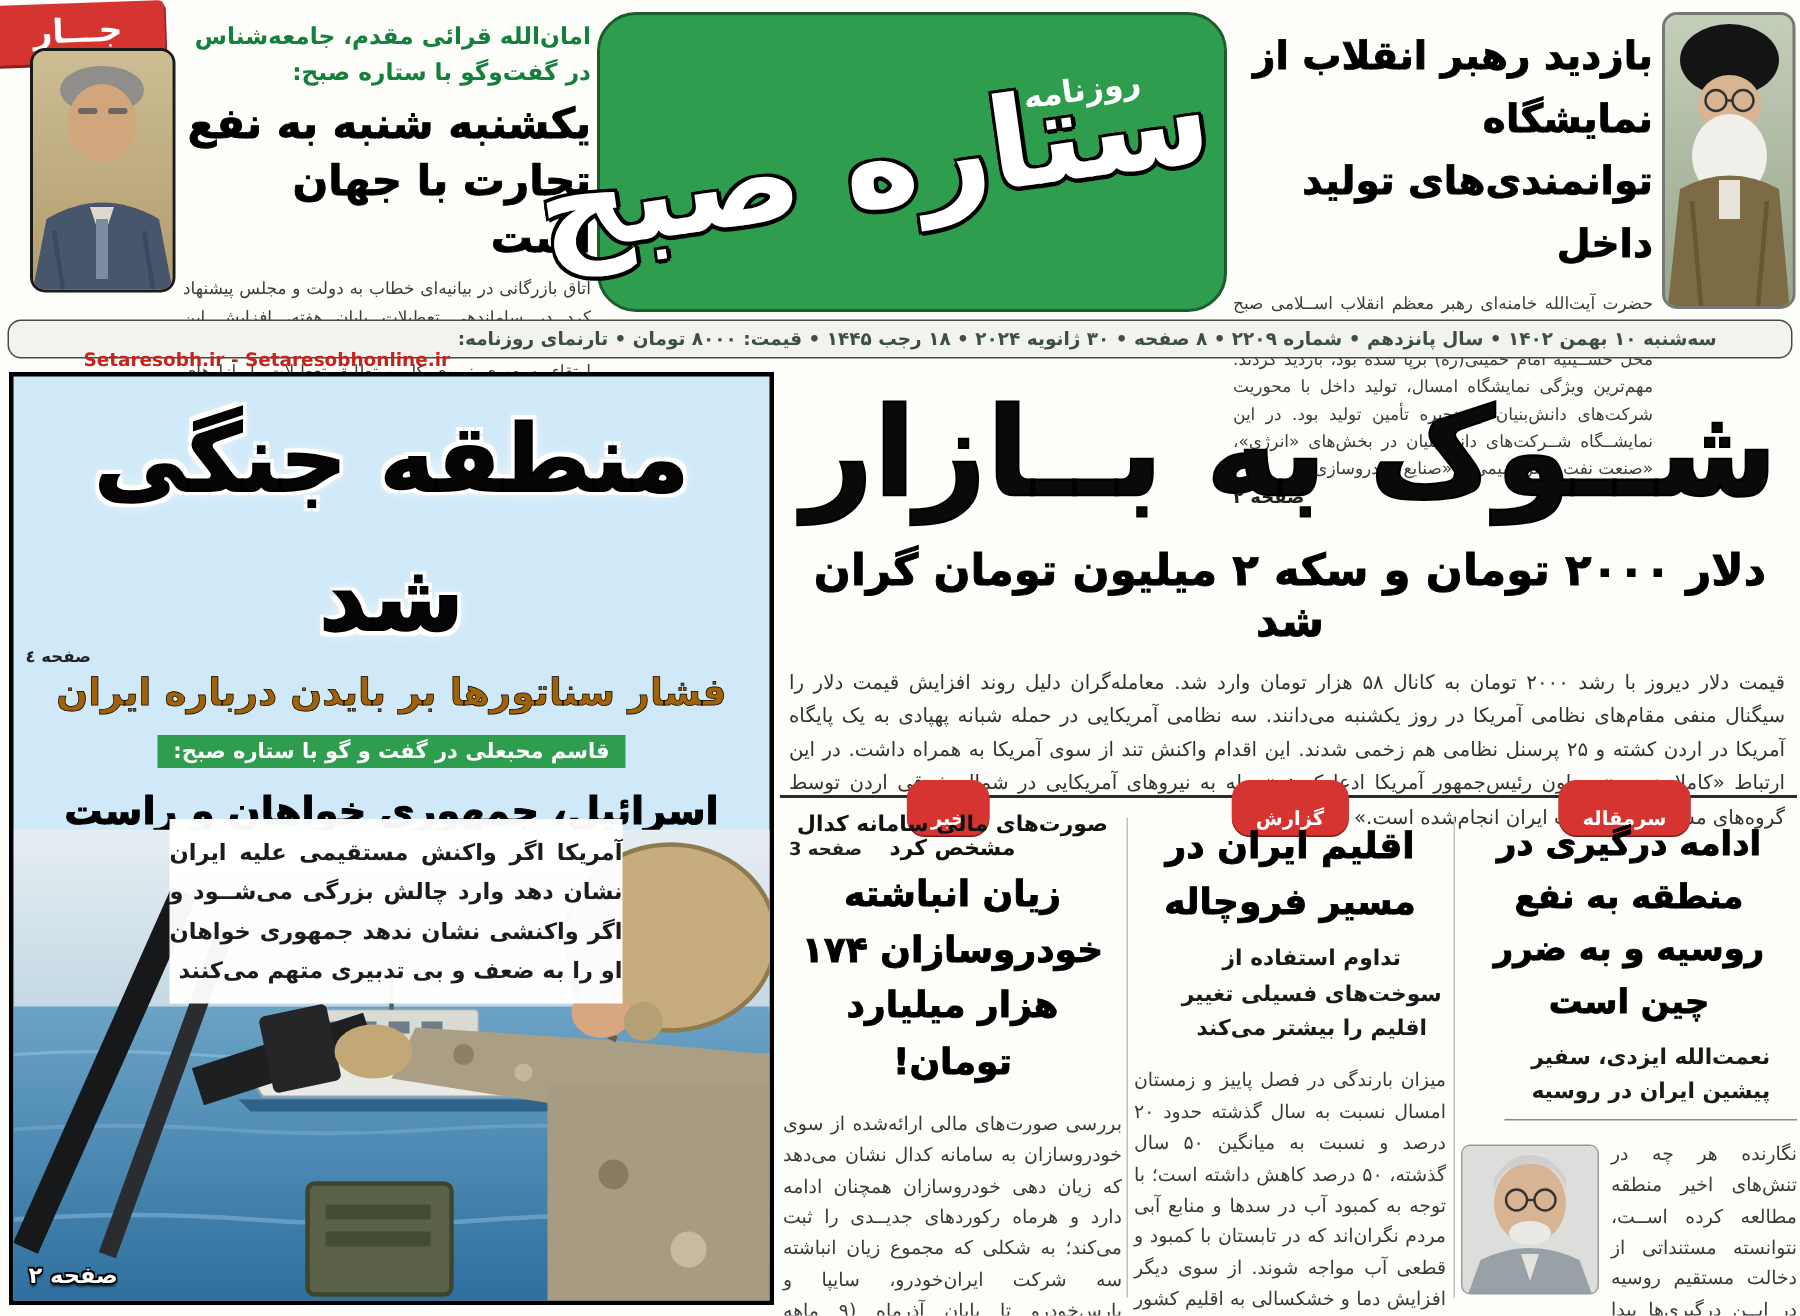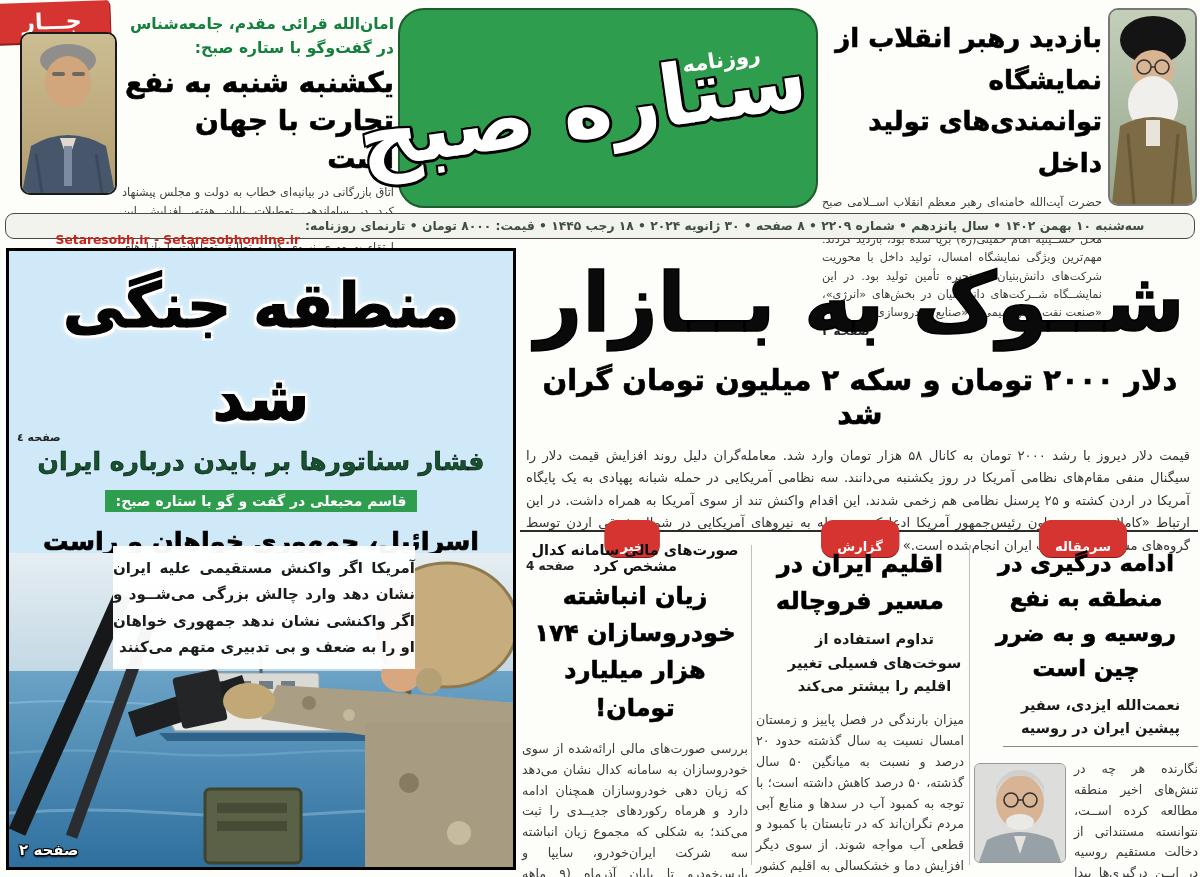--- a/index.html
+++ b/index.html
@@ -38,21 +38,21 @@
   .datebar { position:absolute; left:5px; top:213px; width:1190px; height:26px; background:#f3f3ee;
     border:1px solid #4a4a44; border-radius:9px; display:flex; align-items:center; justify-content:center;
     font-size:12.3px; color:#3d4f42; font-weight:bold; gap:5px; }
   .datebar .links { color:#c6231d; direction:ltr;margin-top:28px; }
 
   
   .feature { position:absolute; left:6px; top:248px; width:510px; height:622px; background:#cfe9f8; border:3px solid #000000; overflow:hidden; }
   .feature .bighead { margin-top:8px; text-align:center; font-size:62px; font-weight:900; color:#050505; line-height:1.5;
     -webkit-text-stroke:1.2px #000;
     text-shadow:0 0 6px #fff, 0 0 12px #fff, 3px 3px 0 #fff, -3px -3px 0 #fff, 3px -3px 0 #fff, -3px 3px 0 #fff; }
-  .feature .subhead { margin-top:2px; text-align:center; font-size:25px; font-weight:900; color:#14532d; -webkit-text-stroke:.5px #000; }
+  .feature .subhead { margin-top:2px; text-align:center; font-size:25px; font-weight:900; color:#a16207; -webkit-text-stroke:.5px #000; }
   .feature .sidepage { position:absolute; left:8px; top:180px; font-size:11px; font-weight:bold; color:#222; }
   .feature .kicker { margin:14px auto 0; width:312px; background:#2f9d4e; color:#fff; text-align:center;
     font-size:14px; font-weight:bold; padding:3px 6px; }
   .feature .subhead2 { margin-top:10px; text-align:center; font-size:25.5px; font-weight:900; color:#000; line-height:1.55; -webkit-text-stroke:.7px #000; padding:0 14px; }
   .feature .quote { position:absolute; left:104px; top:295px; width:302px; background:rgba(255,255,255,.96);
     font-size:15px; font-weight:bold; color:#1c1c1c; text-align:justify; line-height:1.75; padding:9px 0; z-index:3; }
   .photo-scene { position:absolute; left:0; top:302px; width:506px; height:316px; z-index:1; }
   .photo-pagelabel { position:absolute; left:10px; bottom:8px; z-index:4; color:#fff; font-size:15px; font-weight:900;
     text-shadow:1px 1px 0 #000, -1px -1px 0 #000, 1px -1px 0 #000, -1px 1px 0 #000, 0 2px 2px #000; }
 
@@ -218,21 +218,21 @@
         <circle cx="420" cy="128" r="13" fill="#b5a075"></circle>
       </g>
     </svg>
     <div class="photo-pagelabel">صفحه ۲</div>
   </div>
 
   <div class="lead">
     <div class="bighead">شــوک به بــازار</div>
     <div class="subhead">دلار ۲۰۰۰ تومان و سکه ۲ میلیون تومان گران شد</div>
     <div class="body">قیمت دلار دیروز با رشد ۲۰۰۰ تومان به کانال ۵۸ هزار تومان وارد شد. معامله‌گران دلیل روند افزایش قیمت دلار را سیگنال منفی مقام‌های نظامی آمریکا در روز یکشنبه می‌دانند. سه نظامی آمریکایی در حمله شبانه پهپادی به یک پایگاه آمریکا در اردن کشته و ۲۵ پرسنل نظامی هم زخمی شدند. این اقدام واکنش تند از سوی آمریکا به همراه داشت. در این ارتباط «کاملا هریس» معاون رئیس‌جمهور آمریکا ادعا کرد: «حمله به نیروهای آمریکایی در شمال شرقی اردن توسط گروه‌های مسلح تحت حمایت ایران انجام‌شده است.»</div>
-    <div class="pagelabel">صفحه 4</div>
+    <div class="pagelabel">صفحه 3</div>
   </div>
 
   <div class="tabsline">
     <span class="tab t1">خبر</span>
     <span class="tab t2">گزارش</span>
     <span class="tab t3">سرمقاله</span>
   </div>
 
   <div class="vdiv" style="left:751px"></div>
   <div class="vdiv" style="left:969px"></div>

